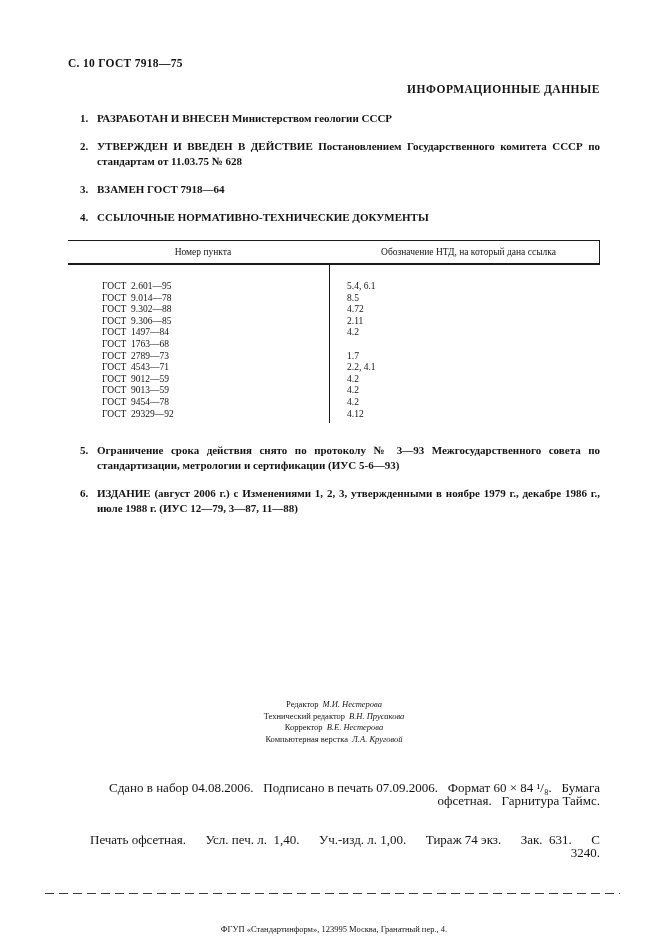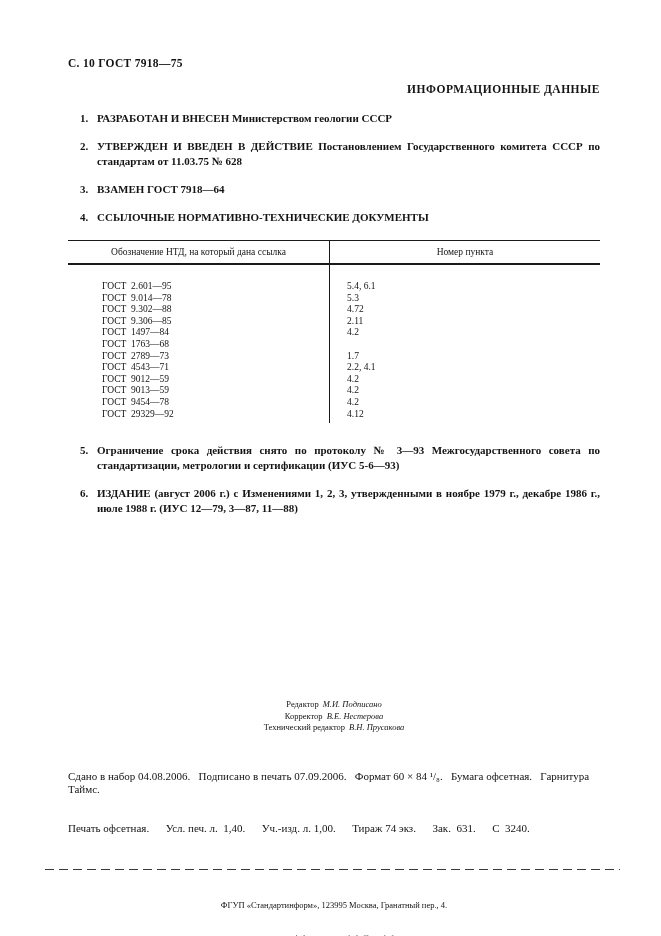--- a/index.html
+++ b/index.html
@@ -79,22 +79,22 @@
   .credits {
     margin-top: 183px;
     text-align: center;
     font-size: 8.5px;
     line-height: 11.5px;
   }
   .credit-name { font-style: italic; margin-left: 4px; }
 
   .imprint {
     margin-top: 10px;
-    text-align: left;
-    font-size: 11px;
+    text-align: right;
+    font-size: 13px;
     line-height: 13px;
     white-space: pre-wrap;
   }
 
   .dash-rule {
     height: 1px;
     margin: 8px -20px 0 -23px;
     background: repeating-linear-gradient(to right, #3a3a3a 0 9px, transparent 9px 14px);
   }
 
@@ -131,31 +131,31 @@
       <span class="item-text">ВЗАМЕН ГОСТ 7918—64</span>
     </div>
 
     <div class="item">
       <span class="item-num">4.</span>
       <span class="item-text">ССЫЛОЧНЫЕ НОРМАТИВНО-ТЕХНИЧЕСКИЕ ДОКУМЕНТЫ</span>
     </div>
 
     <div class="ref-table">
       <div class="ref-table-head">
+        <div class="th col-clause">Номер пункта</div>
         <div class="th col-designation">Обозначение НТД, на который дана ссылка</div>
-        <div class="th col-clause">Номер пункта</div>
       </div>
       <div class="ref-table-body">
         <div class="ref-row">
           <div class="cell col-designation">ГОСТ  2.601—95</div>
           <div class="cell col-clause">5.4, 6.1</div>
         </div>
         <div class="ref-row">
           <div class="cell col-designation">ГОСТ  9.014—78</div>
-          <div class="cell col-clause">5.3</div>
+          <div class="cell col-clause">8.5</div>
         </div>
         <div class="ref-row">
           <div class="cell col-designation">ГОСТ  9.302—88</div>
           <div class="cell col-clause">4.72</div>
         </div>
         <div class="ref-row">
           <div class="cell col-designation">ГОСТ  9.306—85</div>
           <div class="cell col-clause">2.11</div>
         </div>
         <div class="ref-row">
@@ -197,27 +197,30 @@
       <span class="item-text">Ограничение срока действия снято по протоколу № 3—93 Межгосударственного совета по стандартизации, метрологии и сертификации (ИУС 5-6—93)</span>
     </div>
 
     <div class="item">
       <span class="item-num">6.</span>
       <span class="item-text">ИЗДАНИЕ (август 2006 г.) с Изменениями 1, 2, 3, утвержденными в ноябре 1979 г., декабре 1986 г., июле 1988 г. (ИУС 12—79, 3—87, 11—88)</span>
     </div>
 
     <div class="credits">
       <div>
-        <span>Редактор</span><span class="credit-name">М.И. Подписано</span>
+        <span>Редактор</span><span class="credit-name">М.И. Нестерова</span>
+      </div>
+      <div>
+        <span>Технический редактор</span><span class="credit-name">В.Н. Прусакова</span>
       </div>
       <div>
         <span>Корректор</span><span class="credit-name">В.Е. Нестерова</span>
       </div>
       <div>
-        <span>Технический редактор</span><span class="credit-name">В.Н. Прусакова</span>
+        <span>Компьютерная верстка</span><span class="credit-name">Л.А. Круговой</span>
       </div>
     </div>
 
     <div class="imprint">
       <div>Сдано в набор 04.08.2006.   Подписано в печать 07.09.2006.   Формат 60 × 84 ¹/₈.   Бумага офсетная.   Гарнитура Таймс.</div>
       <div>Печать офсетная.      Усл. печ. л.  1,40.      Уч.-изд. л. 1,00.      Тираж 74 экз.      Зак.  631.      С  3240.</div>
     </div>
 
     <div class="dash-rule"></div>
 

